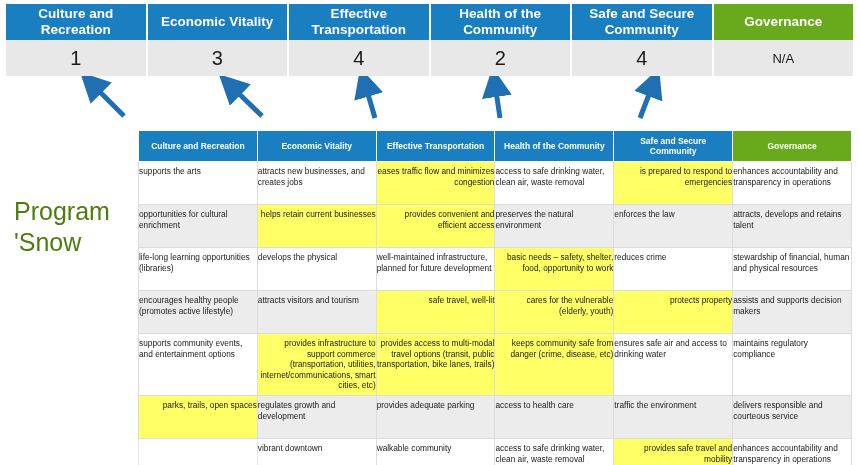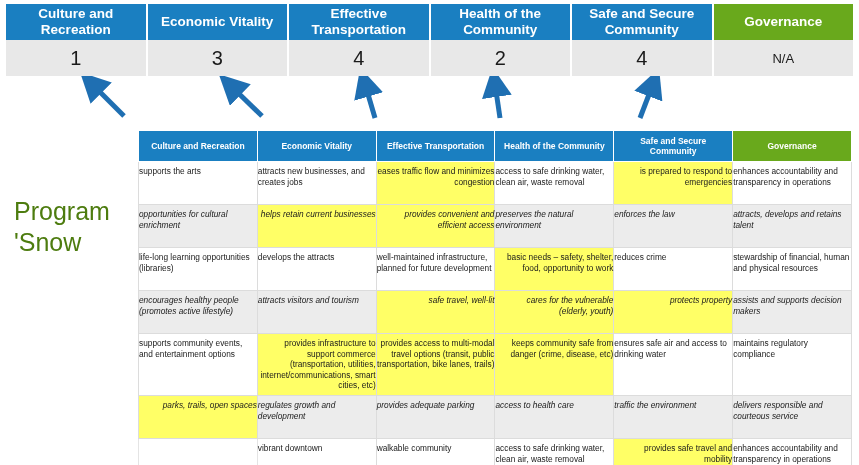--- a/index.html
+++ b/index.html
@@ -109,21 +109,21 @@
   #matrix td {
     font-size: 8.3px;
     color: #1a1a1a;
     vertical-align: top;
     padding: 4px 0;
     border: 1px solid #dcdcdc;
     line-height: 1.28;
     background: #ffffff;
     height: 34px;
   }
-  #matrix tr.shade td { background: #ececec; font-style: italic; }
+  #matrix tr.shade td { background: #ececec; }
   #matrix td.hl { background: #ffff66 !important; text-align: right; }
   #matrix td.empty { border-color: #e4e4e4; }
 </style>
 </head>
 <body>
 
 <div id="top-header">
   <div class="top-head-cell" style="background: rgb(26, 127, 193);">
       <span>Culture and Recreation</span>
     </div>
@@ -202,21 +202,21 @@
       <tr class="shade">
         <td>opportunities for cultural enrichment</td>
         <td class="hl">helps retain current businesses</td>
         <td class="hl">provides convenient and efficient access</td>
         <td>preserves the natural environment</td>
         <td>enforces the law</td>
         <td>attracts, develops and retains talent</td>
       </tr>
       <tr>
         <td>life-long learning opportunities (libraries)</td>
-        <td>develops the attracts</td>
+        <td>develops the physical</td>
         <td>well-maintained infrastructure, planned for future development</td>
         <td class="hl">basic needs – safety, shelter, food, opportunity to work</td>
         <td>reduces crime</td>
         <td>stewardship of financial, human and physical resources</td>
       </tr>
       <tr class="shade">
         <td>encourages healthy people (promotes active lifestyle)</td>
         <td>attracts visitors and tourism</td>
         <td class="hl">safe travel, well-lit</td>
         <td class="hl">cares for the vulnerable (elderly, youth)</td>

